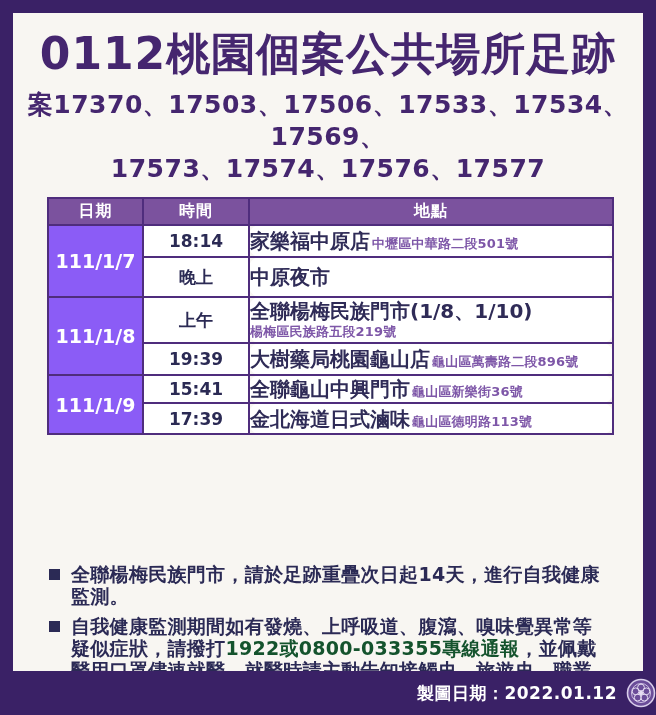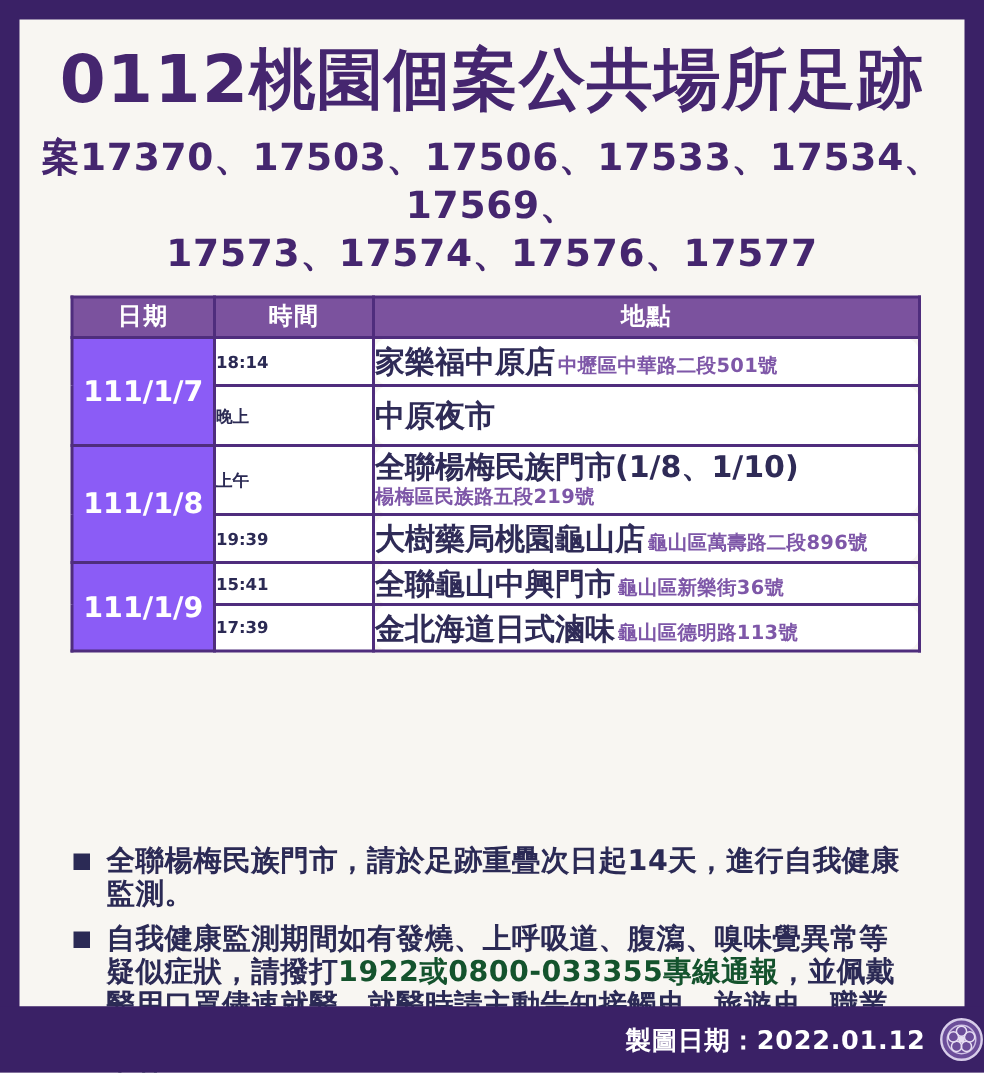--- a/index.html
+++ b/index.html
@@ -63,23 +63,23 @@
   td.date-cell{
     background:#8b5cf6;
     color:#ffffff;
     font-size:19px;
     font-weight:800;
     text-align:center;
   }
   td.time-cell{
     background:#ffffff;
     color:#2b2a54;
-    font-size:11px;
+    font-size:17px;
     font-weight:700;
-    text-align:left;
+    text-align:center;
   }
   td.place-cell{
     background:#ffffff;
     color:#2f2b57;
     font-size:20px;
     font-weight:800;
     text-align:left;
     padding:2px 6px 2px 13px;
     line-height:1.2;
     border-radius:11px;

